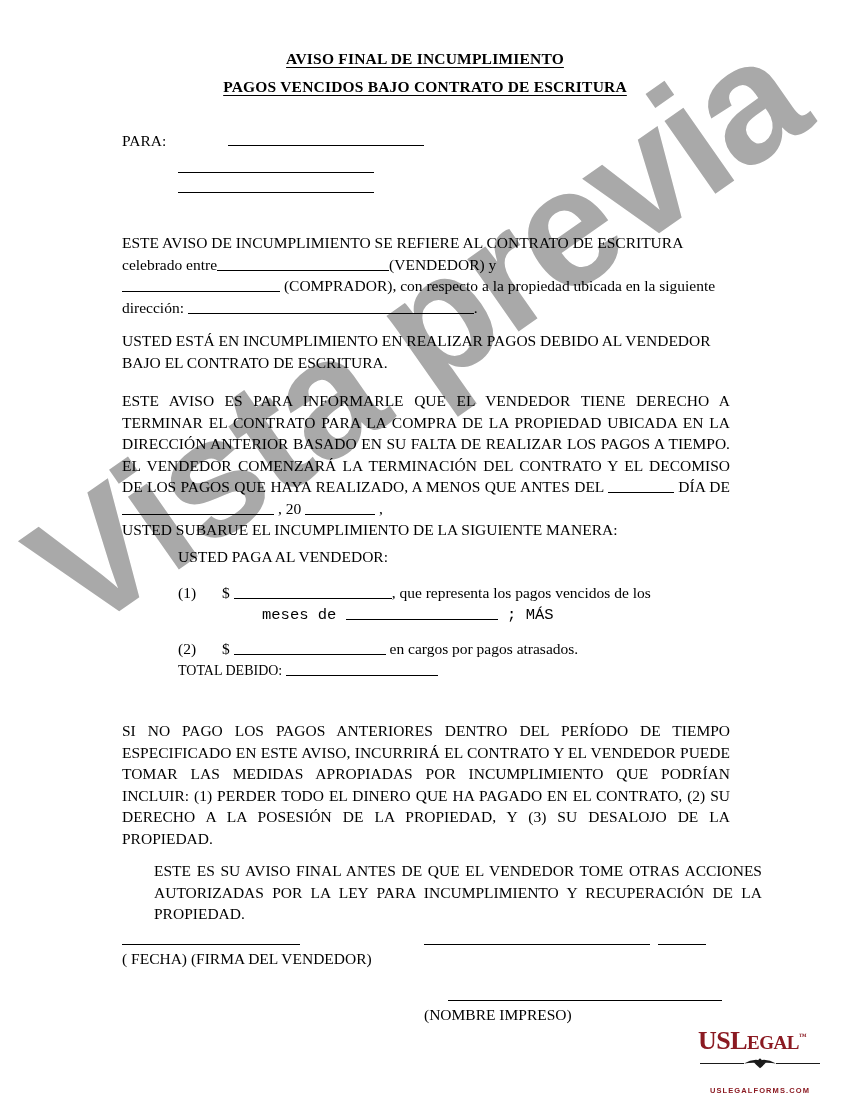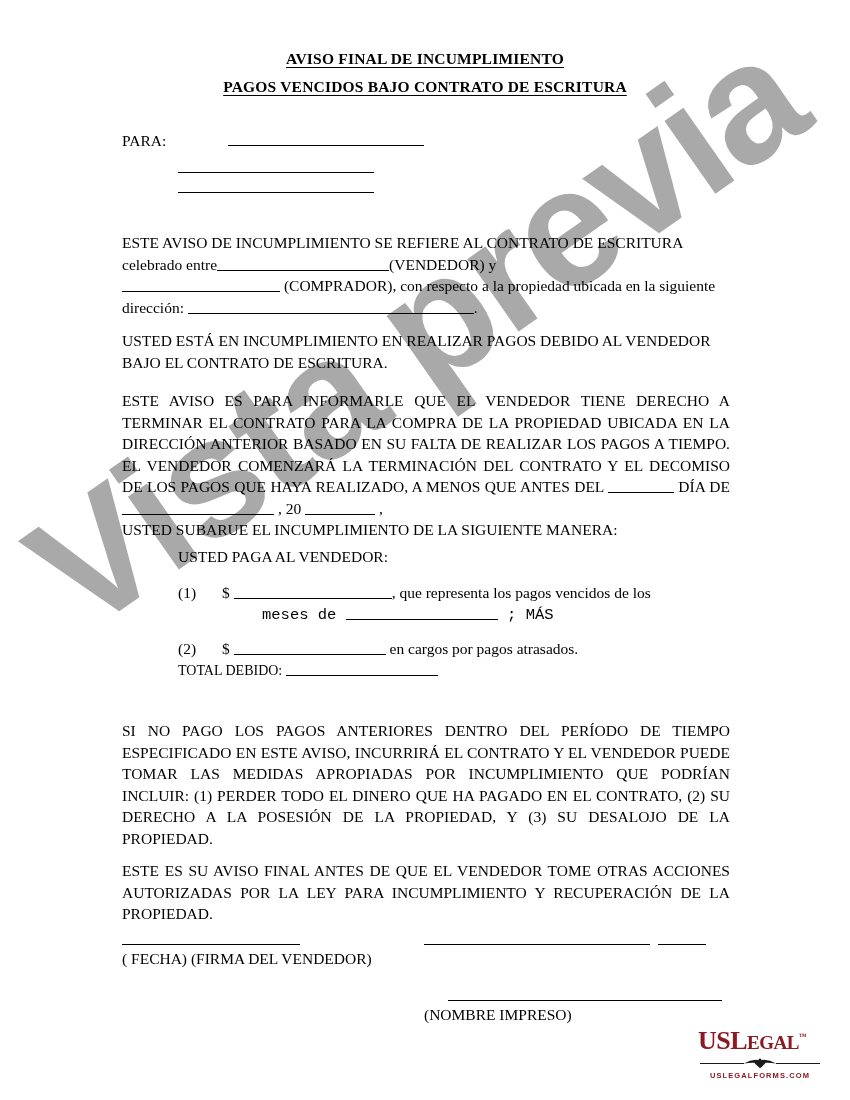--- a/index.html
+++ b/index.html
@@ -133,21 +133,21 @@
     letter-spacing: 0;
   }
   #logo-eagle { display: block; margin-top: 1px; }
   #logo-domain {
     font-family: "Liberation Sans", "DejaVu Sans", sans-serif;
     font-weight: 700;
     font-size: 7.5px;
     letter-spacing: 1.1px;
     color: #8b1a22;
     text-align: center;
-    margin-top: 1px;
+    margin-top: 16px;
   }
 </style>
 </head>
 <body>
 
 <div id="watermark-layer">
   <div id="watermark-text">Vista previa</div>
 </div>
 
 <div id="page">
@@ -188,21 +188,21 @@
   <div id="pay-item-2" class="pay-item">
     <span class="pay-num">(2)</span><span>$</span> <span class="blank" style="width:152px;"></span> <span>en cargos por pagos atrasados.</span>
   </div>
 
   <div id="pay-total">
     <span>TOTAL DEBIDO:</span> <span class="blank" style="width:152px;"></span>
   </div>
 
   <div class="para justify" style="top:720px;">SI NO PAGO LOS PAGOS ANTERIORES DENTRO DEL PERÍODO DE TIEMPO ESPECIFICADO EN ESTE AVISO, INCURRIRÁ EL CONTRATO Y EL VENDEDOR PUEDE TOMAR LAS MEDIDAS APROPIADAS POR INCUMPLIMIENTO QUE PODRÍAN INCLUIR: (1) PERDER TODO EL DINERO QUE HA PAGADO EN EL CONTRATO, (2) SU DERECHO A LA POSESIÓN DE LA PROPIEDAD, Y (3) SU DESALOJO DE LA PROPIEDAD.</div>
 
-  <div class="para justify" style="top:860px;">ESTE ES SU AVISO FINAL ANTES DE QUE EL VENDEDOR TOME OTRAS ACCIONES AUTORIZADAS POR LA LEY PARA INCUMPLIMIENTO Y RECUPERACIÓN DE LA PROPIEDAD.</div>
+  <div class="para justify" style="top:860px;margin-left:32px;">ESTE ES SU AVISO FINAL ANTES DE QUE EL VENDEDOR TOME OTRAS ACCIONES AUTORIZADAS POR LA LEY PARA INCUMPLIMIENTO Y RECUPERACIÓN DE LA PROPIEDAD.</div>
 
   <div id="sig-left-rule" class="rule"></div>
   <div id="sig-left-label">( FECHA) (FIRMA DEL VENDEDOR)</div>
   <div id="sig-right-rule-a" class="rule"></div>
   <div id="sig-right-rule-b" class="rule"></div>
   <div id="print-rule" class="rule"></div>
   <div id="print-label">(NOMBRE IMPRESO)</div>
 </div>
 
 <div id="logo">

